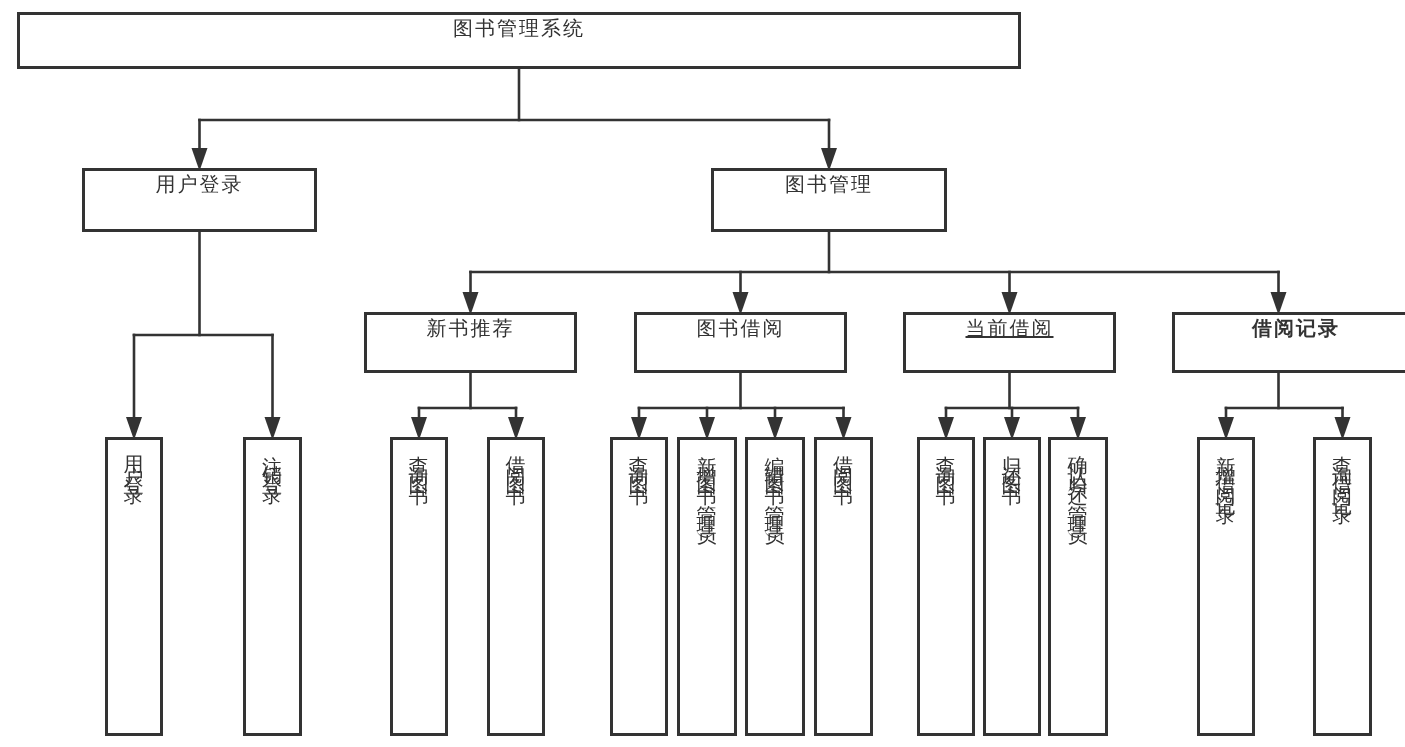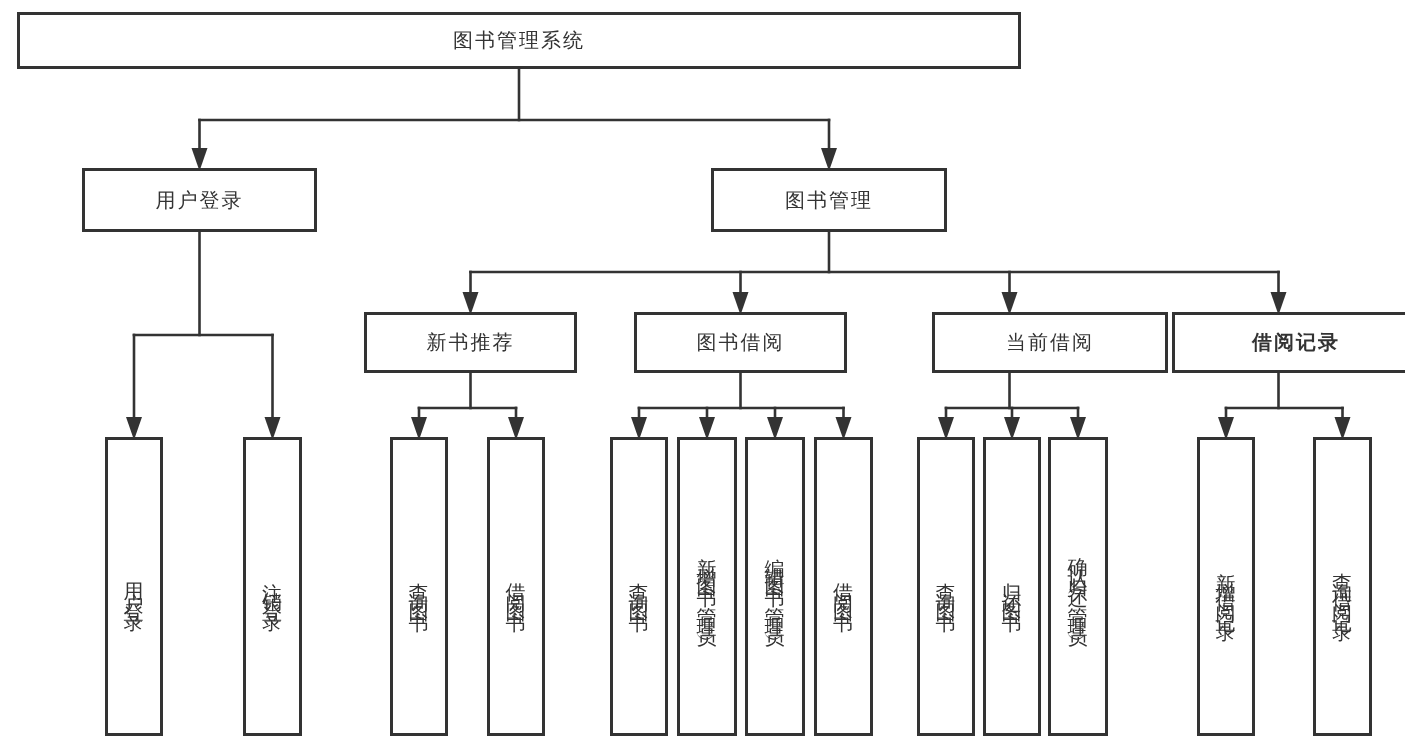--- a/index.html
+++ b/index.html
@@ -17,21 +17,20 @@
     left: 0; top: 0;
     z-index: 2;
     pointer-events: none;
   }
   .node {
     position: absolute;
     z-index: 1;
     background: var(--fill, #ffffff);
     border: 3px solid var(--border, #333333);
     display: flex;
-    align-items: center;
     justify-content: center;
     color: var(--text, #333333);
   }
   .node.horizontal .node-label {
     font-size: 20px;
     letter-spacing: 2px;
     white-space: nowrap;
   }
   .node.vertical .node-label {
     writing-mode: vertical-rl;
@@ -118,21 +117,21 @@
     </div>
     <div class="node horizontal" style="left: 364px; top: 312px; width: 213px; height: 61px;">
       <span class="node-label">新书推荐</span>
     </div>
     <div class="node horizontal" style="left: 711px; top: 168px; width: 236px; height: 64px;">
       <span class="node-label">图书管理</span>
     </div>
     <div class="node horizontal" style="left: 634px; top: 312px; width: 213px; height: 61px;">
       <span class="node-label">图书借阅</span>
     </div>
-    <div class="node horizontal" style="left: 932px; top: 312px; width: 236px; height: 61px;">
+    <div class="node horizontal" style="left: 903px; top: 312px; width: 213px; height: 61px; text-decoration: underline;">
       <span class="node-label">当前借阅</span>
     </div>
     <div class="node horizontal" style="left: 1172px; top: 312px; width: 248px; height: 61px; font-weight: bold;">
       <span class="node-label">借阅记录</span>
     </div>
     <div class="node vertical" style="left: 105px; top: 437px; width: 58px; height: 299px;">
       <span class="node-label">用户登录</span>
     </div>
     <div class="node vertical" style="left: 243px; top: 437px; width: 59px; height: 299px;">
       <span class="node-label">注销登录</span>

